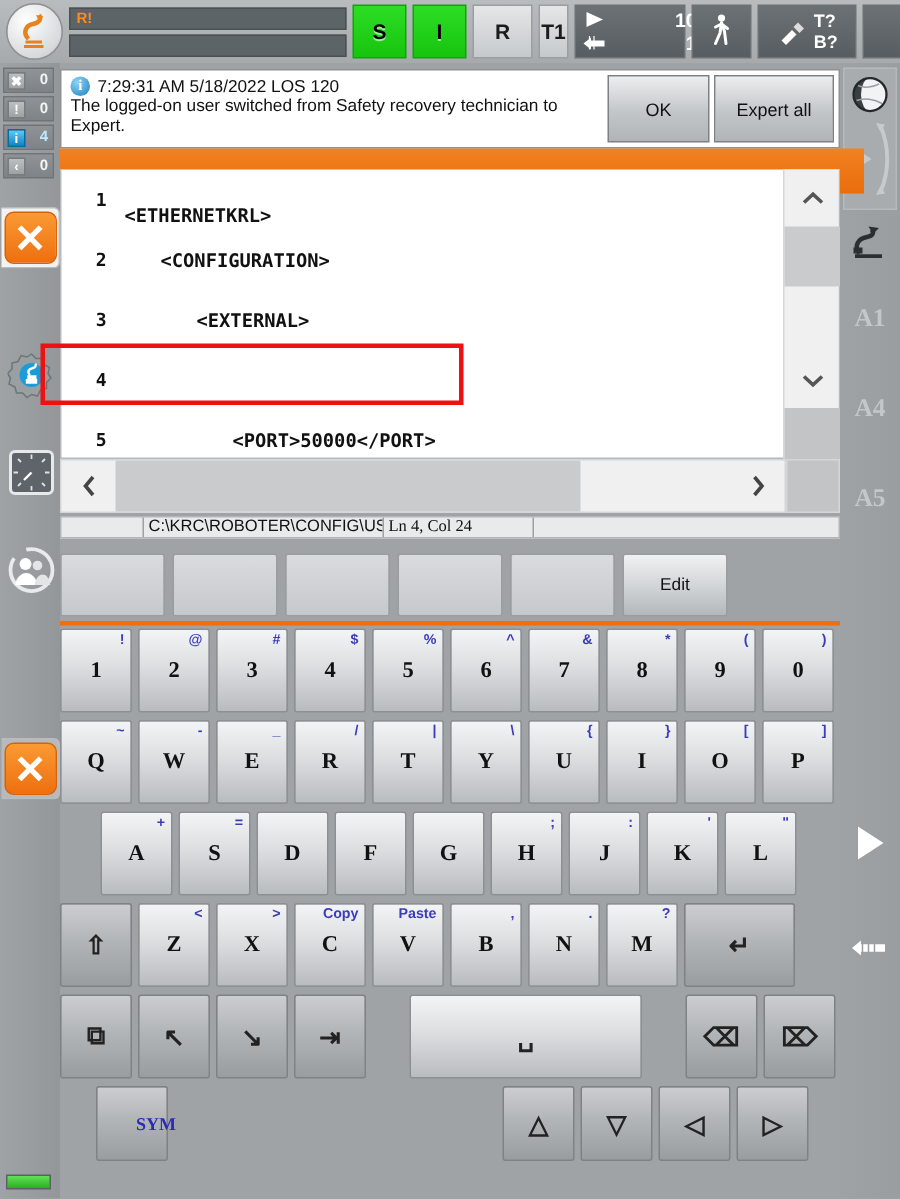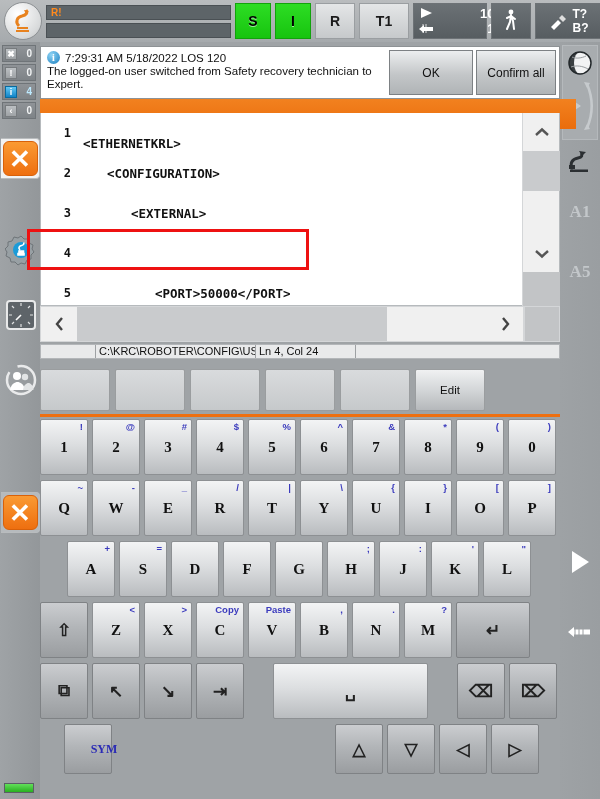--- a/index.html
+++ b/index.html
@@ -43,21 +43,21 @@
   }
   .sbtn.green {
     background: linear-gradient(#2ddd24, #17c40f);
     border: 1px solid #12a30c; color: #063; text-shadow: 0 1px 0 #9bf09b;
     width: 36px; color:#000;
   }
   .sbtn.grey-lt {
     background: linear-gradient(#e4e6e7, #c6c9cb);
     border: 1px solid #9a9ea1; color: #1b1b1b; width: 40px;
   }
-  .sbtn.mode { width: 50px; }
+  .sbtn.mode { width: 20px; }
   .ovr {
     width: 74px; display: flex; align-items: center; gap: 3px;
     padding: 0 4px; justify-content: space-between;
   }
   .ovr-icons { display: flex; flex-direction: column; gap: 3px; align-items:center;}
   .ovr-vals { display: flex; flex-direction: column; gap: 1px; align-items: flex-end; }
   .ovr-vals span { font-size: 13px; font-weight: bold; color: #fff; line-height: 14px; margin-left: 42px; }
   .sbtn.person { width: 40px; }
   .sbtn.toolbase { width: 66px; gap: 5px; padding: 0 4px; }
   .tb-text { display: flex; flex-direction: column; align-items:flex-start; gap:1px;}
@@ -117,21 +117,21 @@
   .msg-ic {
     width: 13px; height: 13px; border-radius: 50%;
     background: radial-gradient(circle at 35% 30%, #8fd4f5, #1a7fc0);
     color: #fff; font-size: 10px; font-weight: bold;
     display: flex; align-items: center; justify-content: center;
     font-family: "Liberation Serif", serif; flex:0 0 auto;
   }
   .msg-time { font-size: 11.5px; color: #111; }
   .msg-text { font-size: 11.5px; color: #111; line-height: 13px; margin-top: 1px; }
   .msg-btn {
-    width: 84px; margin: 3px 3px 3px 0;
+    width: 68px; margin: 3px 3px 3px 0;
     background: linear-gradient(#eceeef, #c3c6c8 55%, #b0b4b6);
     border: 1px solid #7d8184;
     font-size: 12px; color: #111;
     display: flex; align-items: center; justify-content: center;
   }
   .msg-btn.wide { width: 80px; }
 
   
   .editor-title {
     position: absolute; left: 40px; top: 99px; width: 536px; height: 14px;
@@ -195,21 +195,21 @@
   .filebar {
     position: absolute; left: 40px; top: 344px; width: 520px; height: 15px;
     background: #e9eaeb; border: 1px solid #b3b6b9;
     display: flex; align-items: center;
   }
   .fb-cell {
     height: 13px; font-size: 11px; color: #111; padding: 0 3px; line-height: 13px;
     white-space: nowrap; overflow: hidden;
   }
   .fb-path { width: 160px; border-left: 1px solid #9ea1a4; margin-left: 54px; }
-  .fb-pos { width: 100px; border-left: 1px solid #9ea1a4; }
+  .fb-pos { width: 100px; border-left: 1px solid #9ea1a4; font-family: Liberation Serif, serif; }
   .fb-last { flex: 1; border-left: 1px solid #9ea1a4; }
 
   
   .softkeys {
     position: absolute; left: 40px; top: 366px; width: 520px; height: 47px;
     display: flex; align-items: center; gap: 5px;
   }
   .skey {
     width: 70px; height: 42px;
     background: linear-gradient(#d9dbdd, #c6c9cb);
@@ -402,20 +402,21 @@
     <svg width="28" height="26" viewBox="0 0 28 26">
       <path d="M4 22 h18 v-2.5 h-18 z" fill="#2b2f32"></path>
       <path d="M7 19 c-4 -5 -1 -10 5 -11 c4 -0.7 5 -3 3 -5" stroke="#2b2f32" stroke-width="3" fill="none"></path>
       <path d="M13 1 l7 1 l-4 4 z" fill="#2b2f32"></path>
       <rect x="3" y="15" width="6" height="4" fill="#2b2f32"></rect>
     </svg>
   </div>
 
   <div style="position:absolute;left:0;top:140px;width:40px;font-size:17px;color:#c3c7ca;font-weight:bold;font-family:Liberation Serif, serif;">
     <div style="height:60px;display:flex;align-items:center;justify-content:center;">A1</div>
+    <div style="height:60px;display:flex;align-items:center;justify-content:center;">A4</div>
     <div style="height:60px;display:flex;align-items:center;justify-content:center;">A5</div>
   </div>
 
   <div style="position:absolute;left:0;top:490px;width:40px;height:60px;display:flex;align-items:center;justify-content:center;">
     <svg width="24" height="26" viewBox="0 0 24 26">
       <path d="M4 2 L21 13 L4 24 Z" fill="#fff"></path>
     </svg>
   </div>
 
   <div style="position:absolute;left:0;top:560px;width:40px;height:60px;display:flex;align-items:center;justify-content:center;">
@@ -428,21 +429,21 @@
 
 <div class="msgbox">
   <div class="msg-content">
     <div class="msg-head">
       <div class="msg-ic">i</div>
       <div class="msg-time">7:29:31 AM 5/18/2022 LOS 120</div>
     </div>
     <div class="msg-text">The logged-on user switched from Safety recovery technician to Expert.</div>
   </div>
   <div class="msg-btn">OK</div>
-  <div class="msg-btn wide">Confirm all</div>
+  <div class="msg-btn wide">Expert all</div>
 </div>
 
 <div class="editor-title">Editor</div>
 
 <div class="editor-body">
   <div class="code-line">
     <div class="ln">1</div>
     <div class="code" style="padding-left:0px;margin-top:20px;">&lt;ETHERNETKRL&gt;</div>
   </div>
   <div class="code-line">

